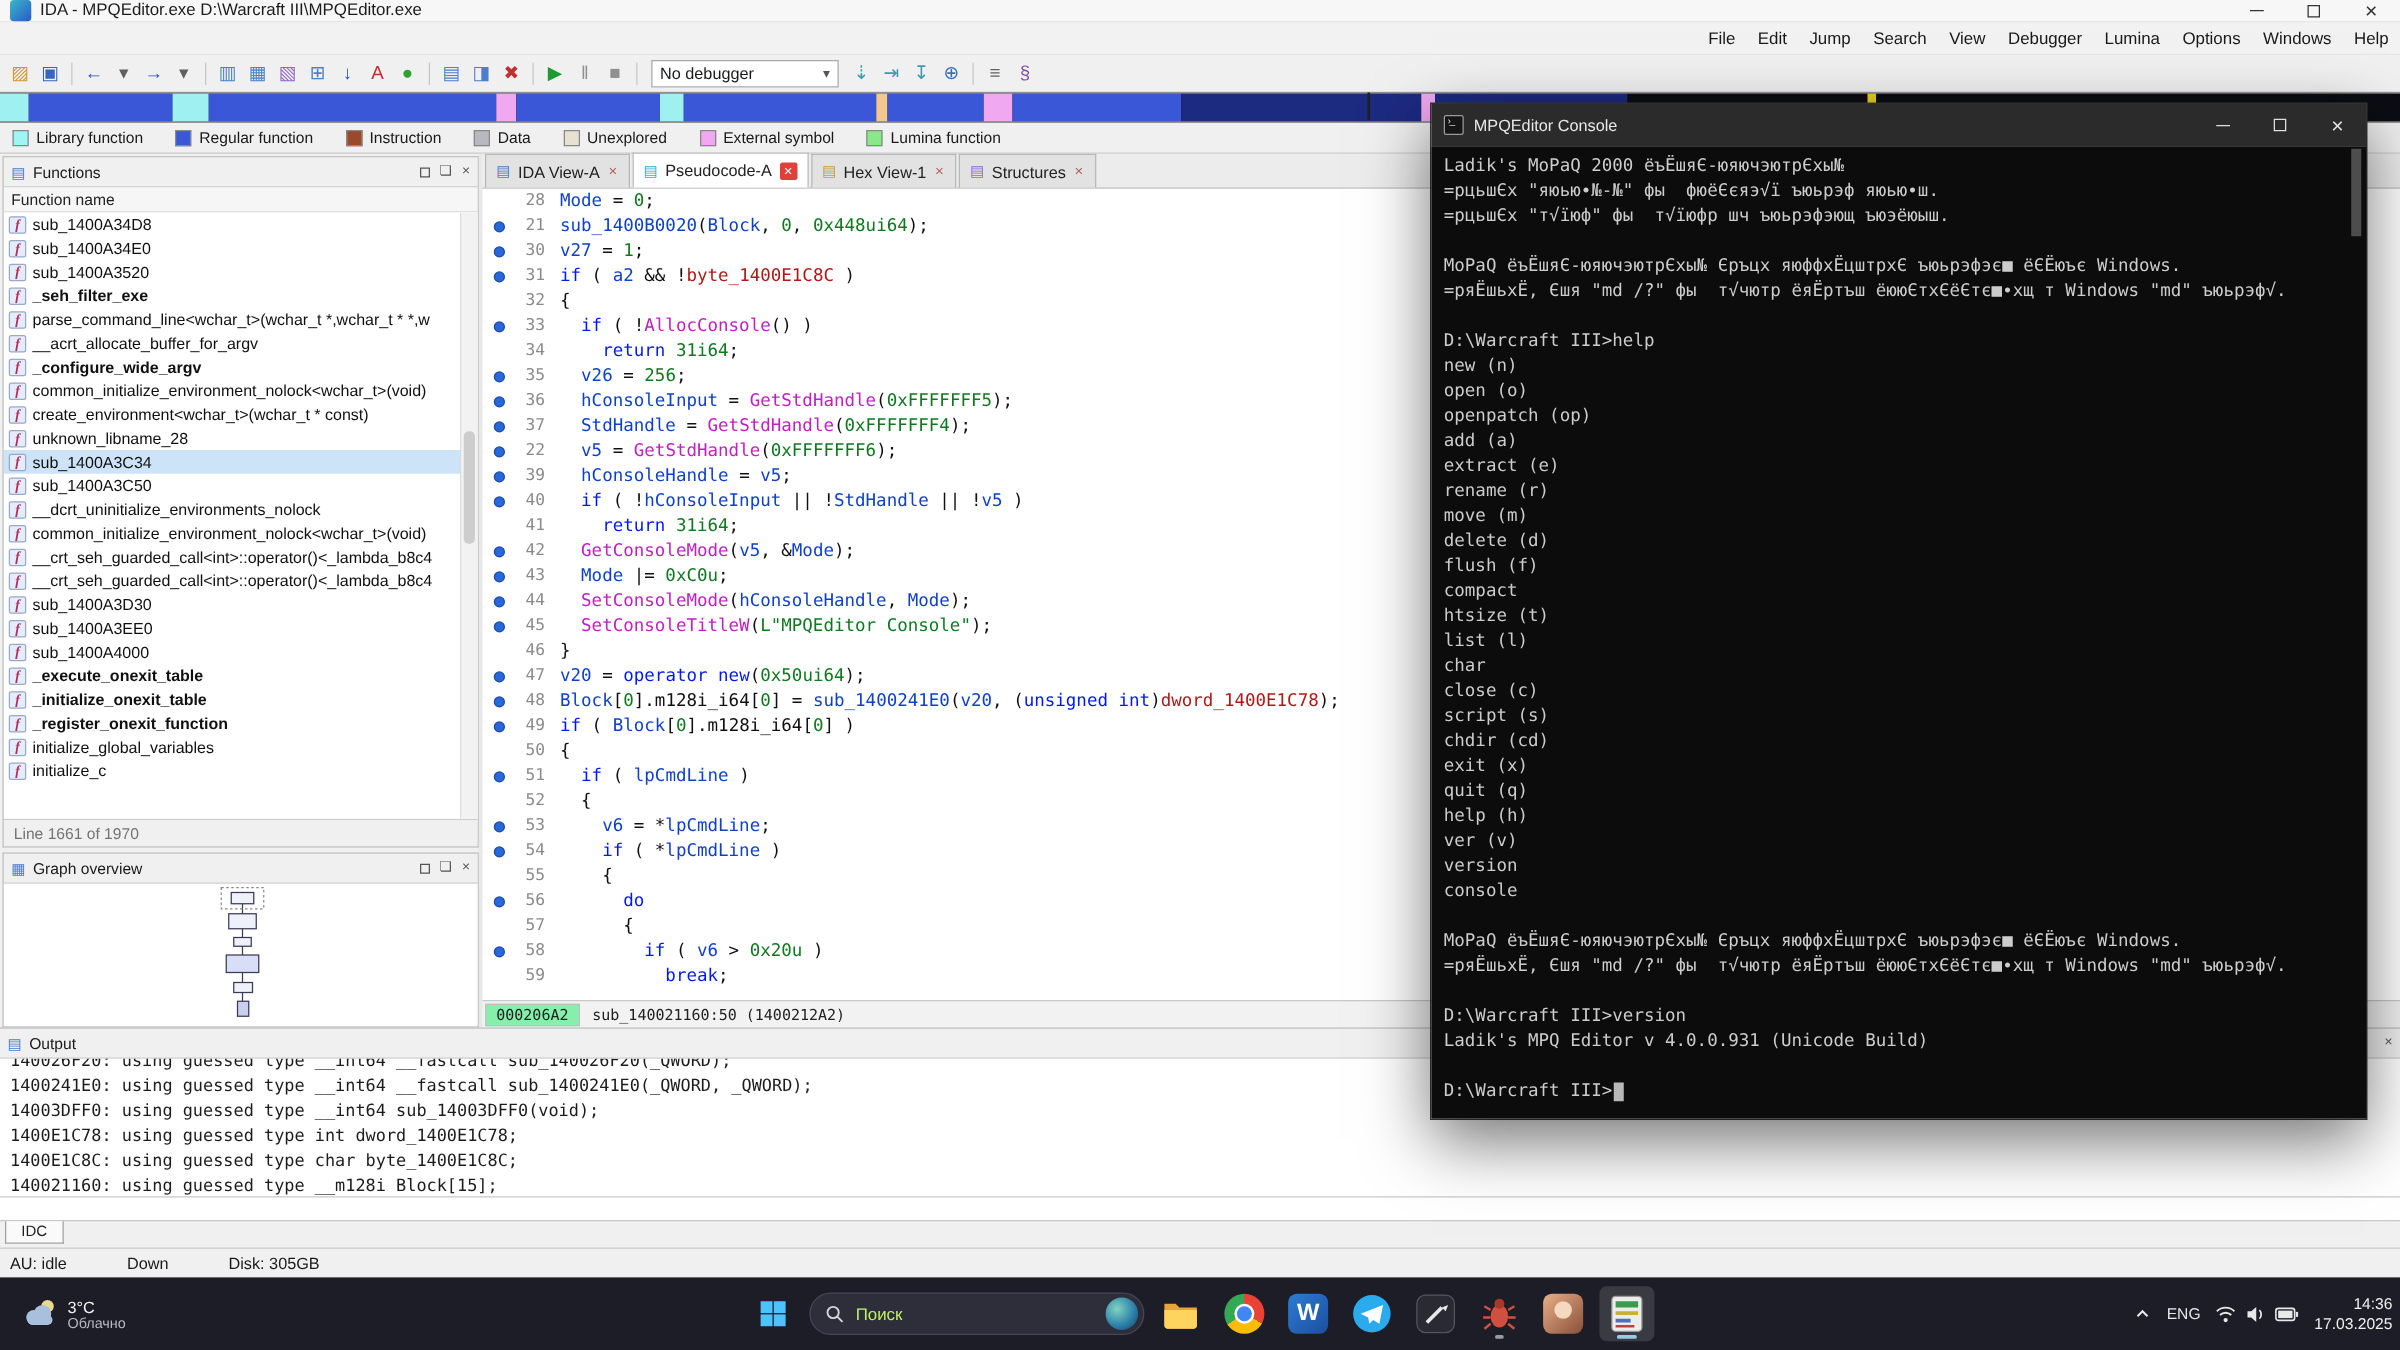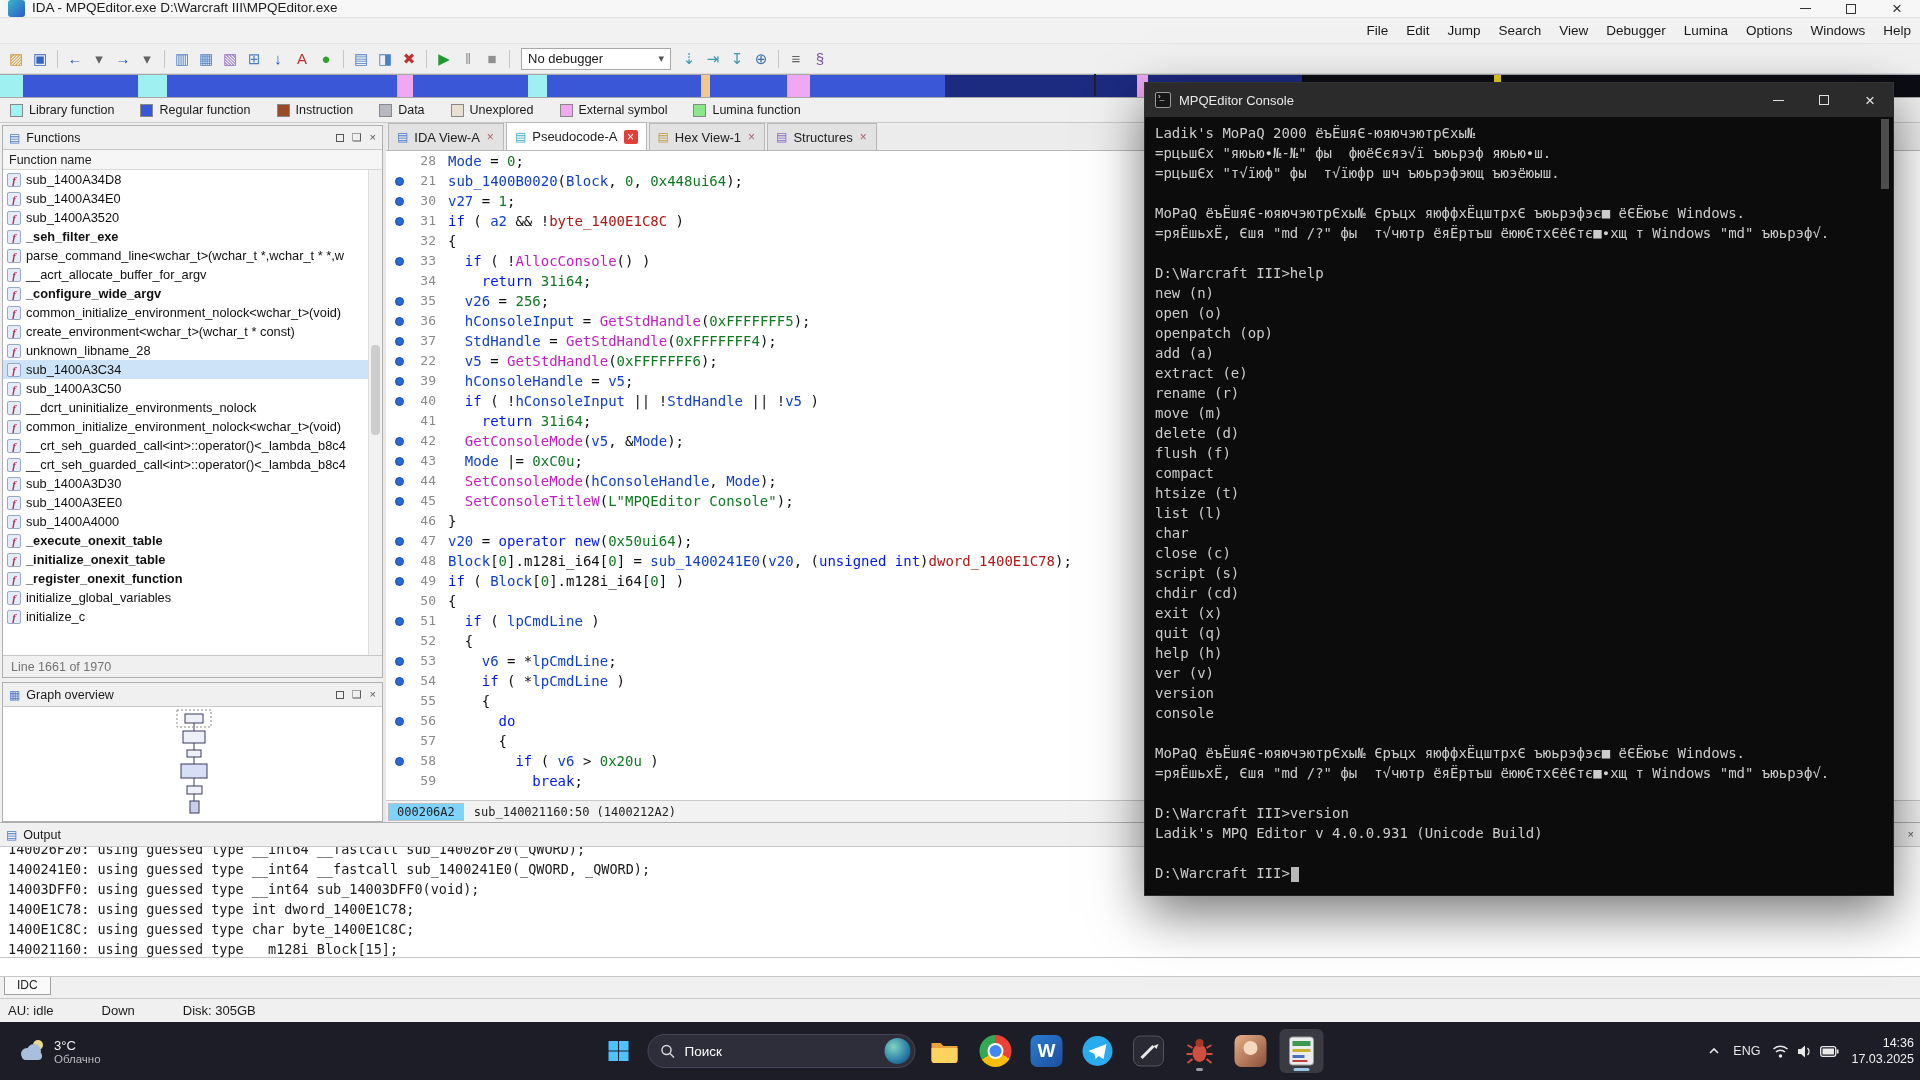--- a/index.html
+++ b/index.html
@@ -70,21 +70,21 @@
 
   .codeview{flex:1;background:#fff;overflow:hidden;min-height:0;}
   .crow{height:20px;display:flex;white-space:pre;font-family:"DejaVu Sans Mono",monospace;font-size:14px;line-height:20px;}
   .cbp{width:26px;flex:none;display:flex;align-items:center;justify-content:center;}
   .dot{width:9px;height:9px;border-radius:50%;background:#2868d8;border:1px solid #1a4aa8;}
   .cln{width:36px;flex:none;text-align:right;padding-right:12px;color:#8a8a8a;font-size:13px;}
   .ccode{flex:1;overflow:hidden;}
   .tk-p{color:#101010;} .tk-k{color:#0018f0;} .tk-v{color:#1040c8;} .tk-f{color:#1040c8;}
   .tk-i{color:#c020c0;} .tk-n{color:#107820;} .tk-s{color:#107820;} .tk-g{color:#b01818;}
   .codestatus{height:22px;background:#f2f2f2;border-top:1px solid #c9c9c9;display:flex;align-items:center;font-family:"DejaVu Sans Mono",monospace;font-size:12px;color:#222;}
-  .cs-addr{background:#7dd3fc;border:1px solid #c0c0c0;padding:0 8px;height:18px;line-height:17px;margin-left:2px;}
+  .cs-addr{background:#86efac;border:1px solid #c0c0c0;padding:0 8px;height:18px;line-height:17px;margin-left:2px;}
   .cs-pos{margin-left:10px;}
 
   .outpanel{height:176px;border-top:1px solid #b0b0b0;background:#fff;display:flex;flex-direction:column;flex:none;}
   .outbody{height:112px;overflow:hidden;background:#fff;}
   .outinner{margin-top:-8px;padding-left:8px;}
   .outline{height:20px;line-height:20px;font-family:"DejaVu Sans Mono",monospace;font-size:13.5px;color:#1c1c1c;white-space:pre;}
   .outinput{height:20px;background:#fff;border-top:1px solid #c8c8c8;}
   .outtabs{height:22px;background:#f0f0f0;border-top:1px solid #c8c8c8;display:flex;align-items:flex-start;}
   .idctab{border:1px solid #a0a0a0;border-top:none;background:#fafafa;font-size:12px;color:#222;padding:1px 12px 2px;margin-left:4px;}
 
@@ -112,21 +112,21 @@
   #taskbar{position:absolute;left:0;right:0;bottom:0;height:58px;background:rgba(30,30,40,.97);z-index:60;display:flex;align-items:center;}
   .tb-weather{position:absolute;left:8px;display:flex;align-items:center;gap:8px;height:48px;padding:0 8px;border-radius:6px;}
   .wtemp{font-size:13px;color:#f2f2f2;}
   .wcond{font-size:11.5px;color:#b9b9c2;}
   .tb-center{position:absolute;left:50%;transform:translateX(-50%);display:flex;align-items:center;gap:7px;}
   .tb-btn{width:44px;height:44px;border:none;background:transparent;border-radius:6px;display:flex;align-items:center;justify-content:center;position:relative;}
   .tb-btn.active{background:rgba(255,255,255,.13);}
   .ind{position:absolute;bottom:2px;left:50%;transform:translateX(-50%);width:7px;height:3px;border-radius:2px;background:#9a9aa4;}
   .ind-wide{width:16px;background:#9cc8e8;}
   .searchpill{width:268px;height:34px;border-radius:17px;background:#2e2e3a;border:1px solid #46465a;display:flex;align-items:center;padding:0 4px 0 12px;gap:9px;}
-  .stext{font-size:13.5px;color:#ffffff;flex:1;}
+  .stext{font-size:13.5px;color:#bef264;flex:1;}
   .sbimg{width:26px;height:26px;border-radius:50%;background:radial-gradient(circle at 35% 35%,#7fd4c0,#2a7ca8 60%,#143c58);}
   .word{width:32px;height:32px;border-radius:7px;background:linear-gradient(135deg,#2b7cd3,#1d4e9e);color:#fff;font-weight:bold;font-size:19px;display:flex;align-items:center;justify-content:center;}
   .chrome{width:32px;height:32px;border-radius:50%;background:conic-gradient(#ea4335 0 33%,#fbbc05 0 66%,#34a853 0 100%);position:relative;}
   .chrome::before{content:"";position:absolute;inset:8px;border-radius:50%;background:#fff;}
   .chrome::after{content:"";position:absolute;inset:10px;border-radius:50%;background:#4285f4;}
   .photos{width:32px;height:32px;border-radius:7px;background:linear-gradient(135deg,#e8b088,#8a4f3a);position:relative;}
   .photos::after{content:"";position:absolute;left:9px;top:6px;width:14px;height:14px;border-radius:50%;background:#f4d8c0;}
   .tb-tray{position:absolute;right:6px;display:flex;align-items:center;gap:12px;}
   .trayitem{color:#e8e8e8;display:flex;align-items:center;}
   .lang{font-size:12.5px;}

